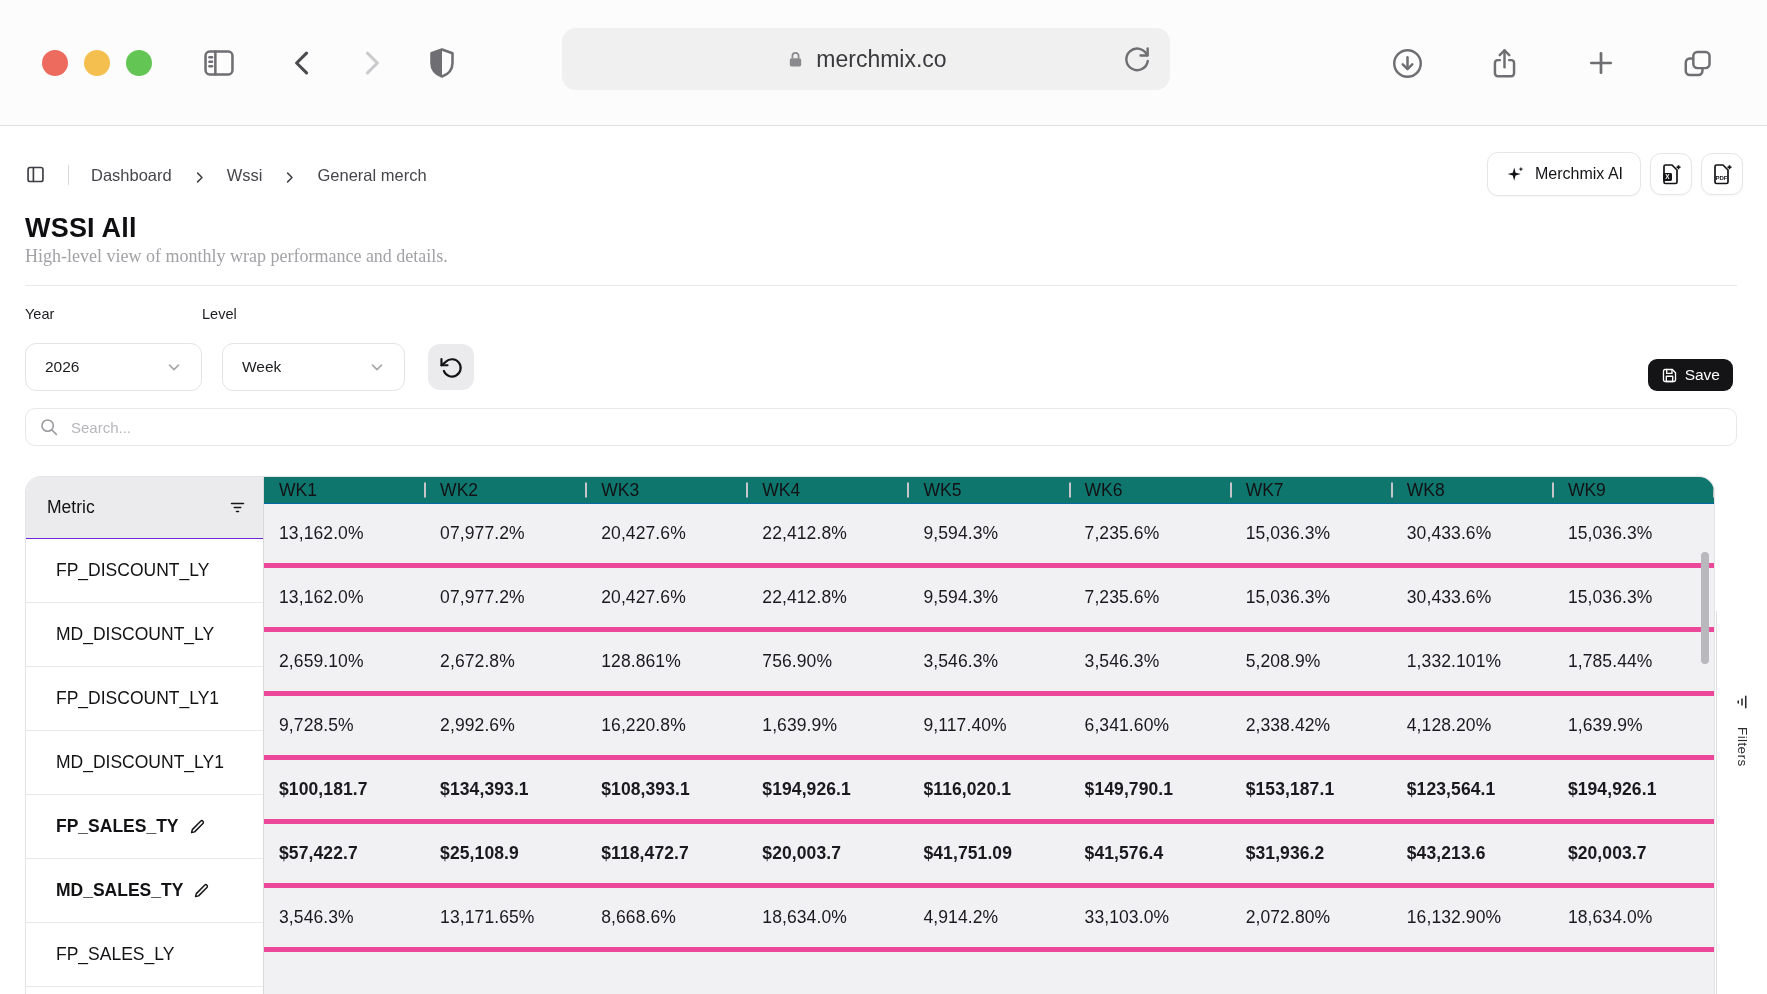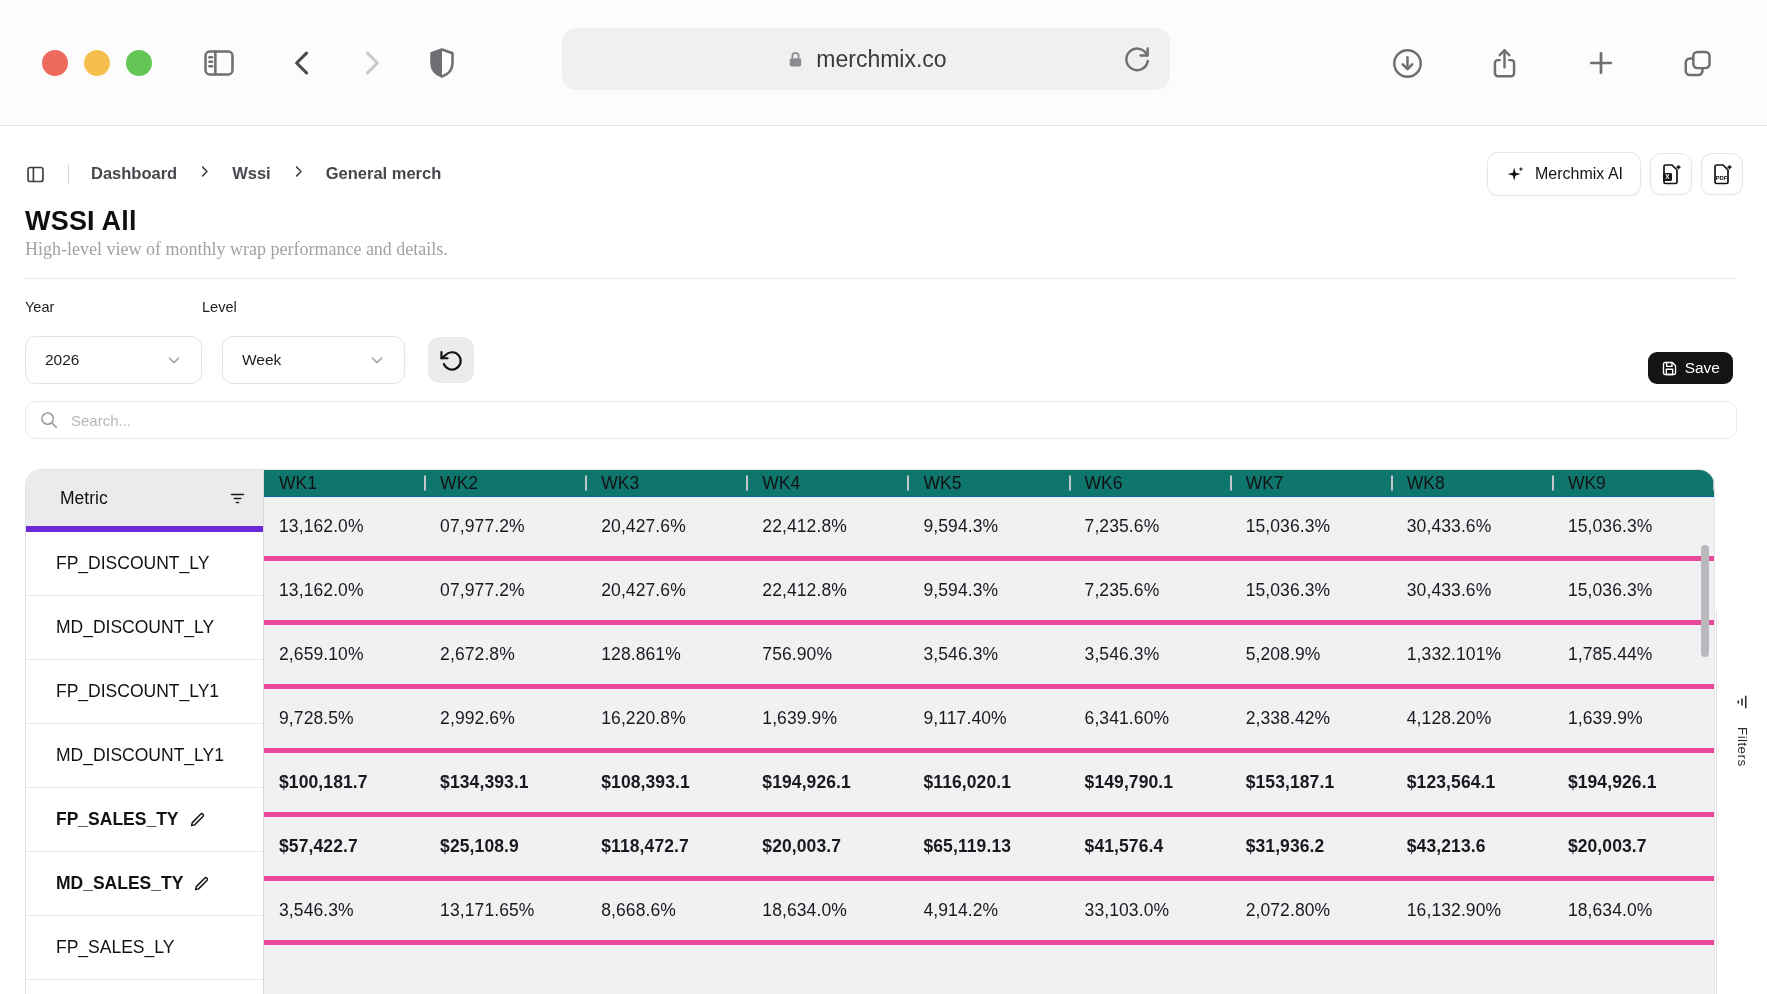--- a/index.html
+++ b/index.html
@@ -19,32 +19,32 @@
              border-radius:14px; display:flex; align-items:center; justify-content:center; gap:10px; }
   .url-text { font-size:23px; color:#3a3a3e; }
   .reload-btn { position:absolute; right:16px; top:14px; }
   .chrome-right { position:absolute; right:51px; top:0; height:126px; display:flex; gap:60px; align-items:center; }
 
   
   .app { position:relative; height:868px; background:#fff; }
   .content { padding:0 30px 0 25px; }
 
   .topbar { display:flex; align-items:center; margin-top:26px; height:44px; padding-right:0; }
-  .crumbs { display:flex; align-items:flex-start; gap:20px;font-weight:bold; }
+  .crumbs { display:flex; align-items:flex-end; gap:20px; }
   .crumb { font-size:16.5px; color:#46464c; cursor:pointer; }
   .crumb-sep { display:flex; align-items:center; }
   .vdiv { width:1px; height:20px; background:#d6d6d9; margin:0 2px; }
   .topbar-actions { margin-left:auto; display:flex; gap:9px; align-items:center; margin-right:-6px; }
   .ai-btn { display:flex; align-items:center; gap:9px; height:44px; padding:0 17px; background:#fff;
             border:1px solid #e6e6e8; border-radius:11px; font-size:16px; color:#141417;
             box-shadow:0 1px 2px rgba(0,0,0,.04); cursor:pointer; font-family:inherit; }
   .sq-btn { width:42px; height:42px; background:#fff; border:1px solid #e6e6e8; border-radius:11px;
             display:flex; align-items:center; justify-content:center; box-shadow:0 1px 2px rgba(0,0,0,.04); cursor:pointer; }
 
-  .page-title { margin-top:10px; font-size:27px; font-weight:700; letter-spacing:.2px; color:#0f0f12; }
+  .page-title { margin-top:17px; font-size:27px; font-weight:700; letter-spacing:.2px; color:#0f0f12; }
   .page-sub { margin-top:2px; font-size:18px; color:#a2a2a6;font-family:Liberation Serif, serif; }
   .hdiv { margin-top:18px; border-top:1px solid #e9e9eb; }
 
   .filter-row { display:flex; margin-top:20px; align-items:flex-end; }
   .fgroup { display:flex; flex-direction:column;gap:12px; }
   .flabel { font-size:14.5px; font-weight:500; color:#1d1d21; margin-bottom:9px; }
   .selectbox { height:48px; border:1px solid #e4e4e7; border-radius:11px; background:#fff;
                display:flex; align-items:center; justify-content:space-between; padding:0 18px 0 19px;
                font-size:15.5px; color:#1d1d21; cursor:pointer; }
   .w-year { width:177px; } .w-level { width:183px; margin-left:20px; }
@@ -56,22 +56,22 @@
   .search-bar { margin-top:17px; height:38px; border:1.5px solid #e8e8ea; border-radius:10px; background:#fff;
                 display:flex; align-items:center; padding:0 12px; gap:11px; }
   .search-input { border:none; outline:none; flex:1; font-size:15px; font-family:inherit; color:#000000; background:transparent; }
   .search-input::placeholder { color:#b7b7bb; }
 
   
   .table { position:relative; margin-top:30px; width:1690px; height:540px;
            border:1px solid #e4e4e7; border-bottom:none; border-radius:16px 16px 0 0;
            overflow:hidden; display:flex; background:#f1f1f4; }
   .col-metric { width:238px; flex-shrink:0; background:#fff; border-right:1px solid #d9d9dc; }
-  .metric-head { height:62px; background:#ebebed; border-bottom:6px solid #6d28d9;
-                 display:flex; align-items:center; justify-content:space-between; padding:0 16px 0 34px; }
+  .metric-head { height:62px; background:#ebebed; border-bottom:1px solid #6d28d9;
+                 display:flex; align-items:center; justify-content:space-between; padding:0 16px 0 21px; }
   .metric-head-label { font-size:17.5px; font-weight:500; color:#121215; }
   .metric-cell { height:64px; border-bottom:1px solid #e9e9eb; display:flex; align-items:center; gap:11px; padding-left:30px;
                  font-size:17.5px; color:#121215; background:#fff; }
   .row-bold-label { font-weight:700; }
   .data-area { flex:1; display:flex; flex-direction:column; }
   .data-head { height:62px; background:#0f766e; border-bottom:1px solid #0369a1;
                display:grid; grid-template-columns:repeat(9,1fr); }
   .head-cell { position:relative; display:flex; align-items:center; padding-left:15px;
                font-size:17.5px; font-weight:500; color:#121215; }
   .head-cell::after { content:""; position:absolute; right:-1px; top:50%; transform:translateY(-50%);
@@ -391,21 +391,21 @@
               <div class="data-cell">$149,790.1</div>
               <div class="data-cell">$153,187.1</div>
               <div class="data-cell">$123,564.1</div>
               <div class="data-cell">$194,926.1</div>
             </div>
             <div class="data-row row-bold">
               <div class="data-cell">$57,422.7</div>
               <div class="data-cell">$25,108.9</div>
               <div class="data-cell">$118,472.7</div>
               <div class="data-cell">$20,003.7</div>
-              <div class="data-cell">$65,119.13</div>
+              <div class="data-cell">$41,751.09</div>
               <div class="data-cell">$41,576.4</div>
               <div class="data-cell">$31,936.2</div>
               <div class="data-cell">$43,213.6</div>
               <div class="data-cell">$20,003.7</div>
             </div>
             <div class="data-row">
               <div class="data-cell">3,546.3%</div>
               <div class="data-cell">13,171.65%</div>
               <div class="data-cell">8,668.6%</div>
               <div class="data-cell">18,634.0%</div>

